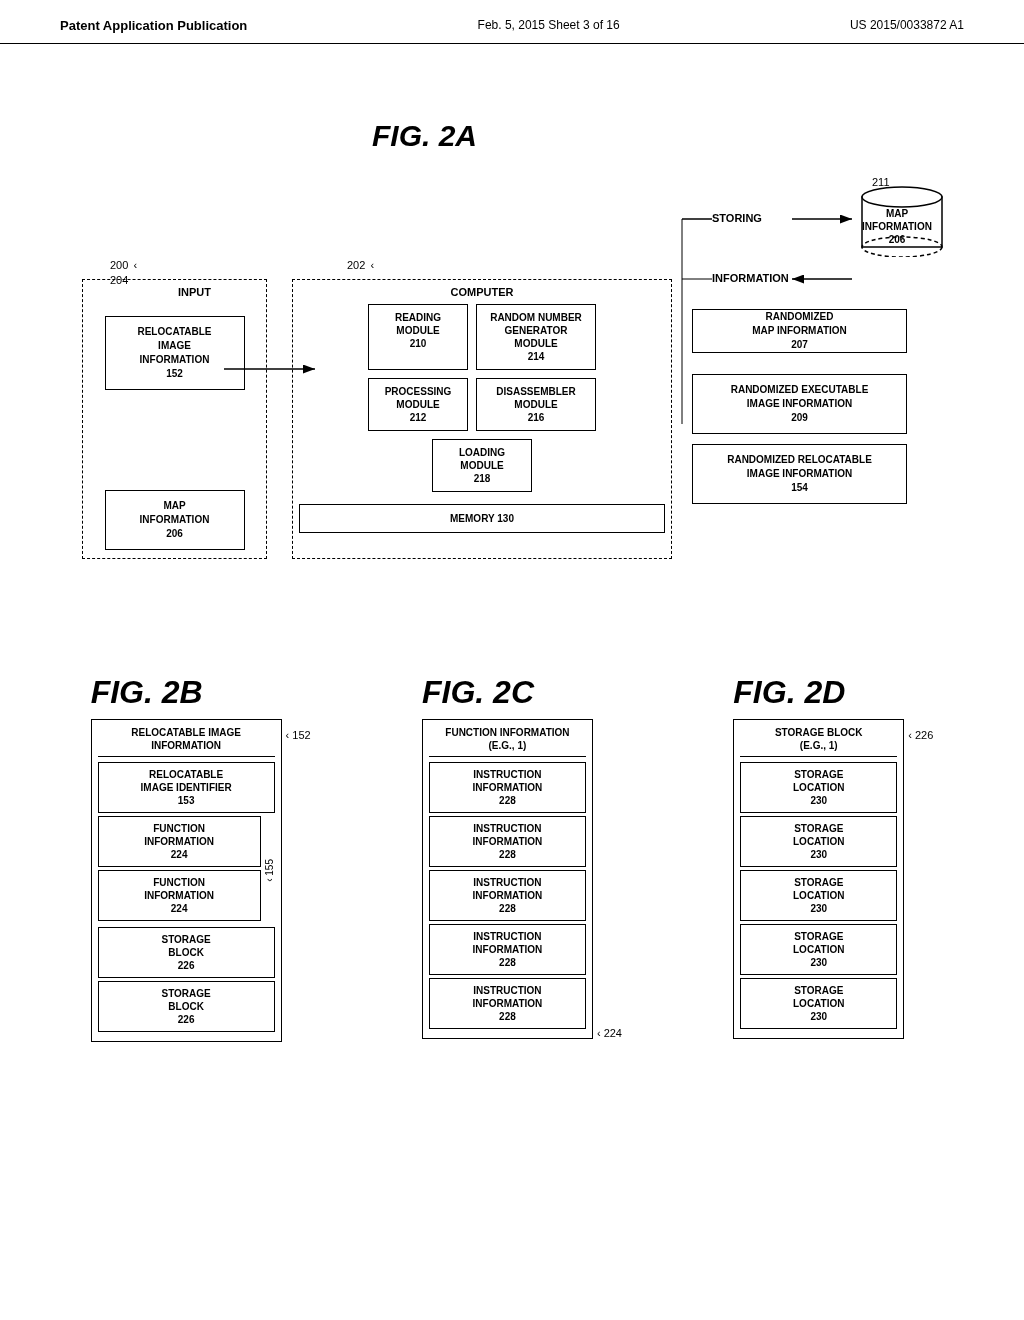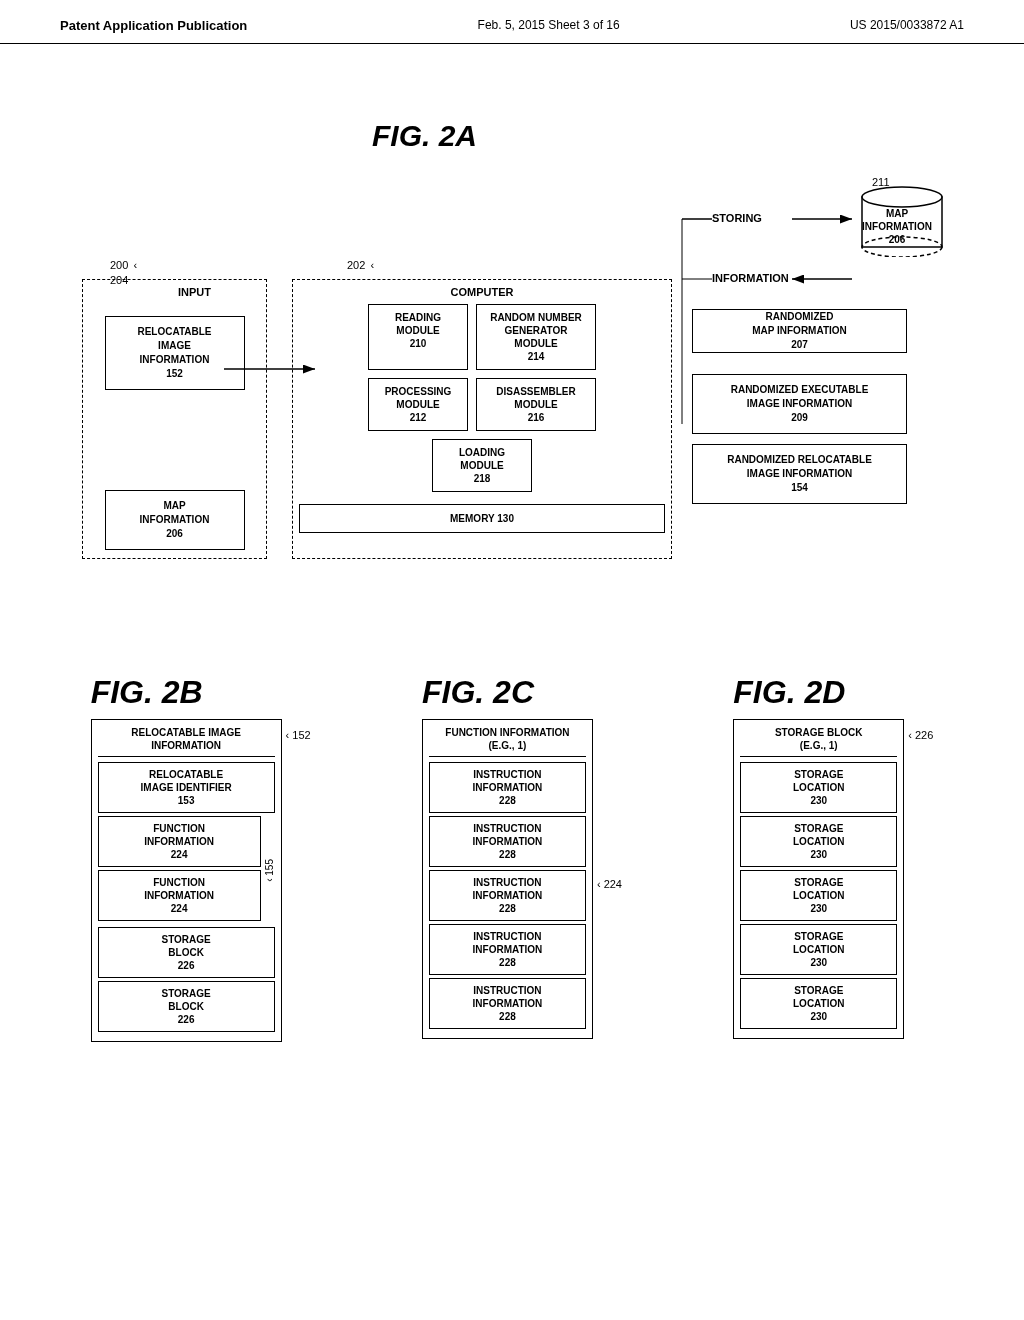--- a/index.html
+++ b/index.html
@@ -220,21 +220,21 @@
         </div>
       </div>
       <div style="display:flex; flex-direction:column; align-items:center; justify-content:flex-start; padding-top:10px;">
         <div style="font-size:11px;">‹ <span>152</span></div>
       </div>
     </div>
   </div>
 
   <div class="fig-panel" style="max-width:200px;">
     <span class="fig-panel-title">FIG. 2C</span>
-    <div style="display:flex; align-items:center; gap:4px;">
+    <div style="display:flex; align-items:flex-end; gap:4px;">
       <div style="flex:1; border:1px solid #000; padding:6px;">
         <div style="text-align:center; font-weight:bold; font-size:10px; line-height:1.3; margin-bottom:5px; border-bottom:1px solid #000; padding-bottom:4px;">
           FUNCTION INFORMATION<br>(E.G., 1)
         </div>
         <div style="border:1px solid #000; text-align:center; padding:5px 3px; margin-bottom:3px; font-size:10px; font-weight:bold; line-height:1.3;">
           INSTRUCTION<br>INFORMATION<br>228
         </div>
         <div style="border:1px solid #000; text-align:center; padding:5px 3px; margin-bottom:3px; font-size:10px; font-weight:bold; line-height:1.3;">
           INSTRUCTION<br>INFORMATION<br>228
         </div>

